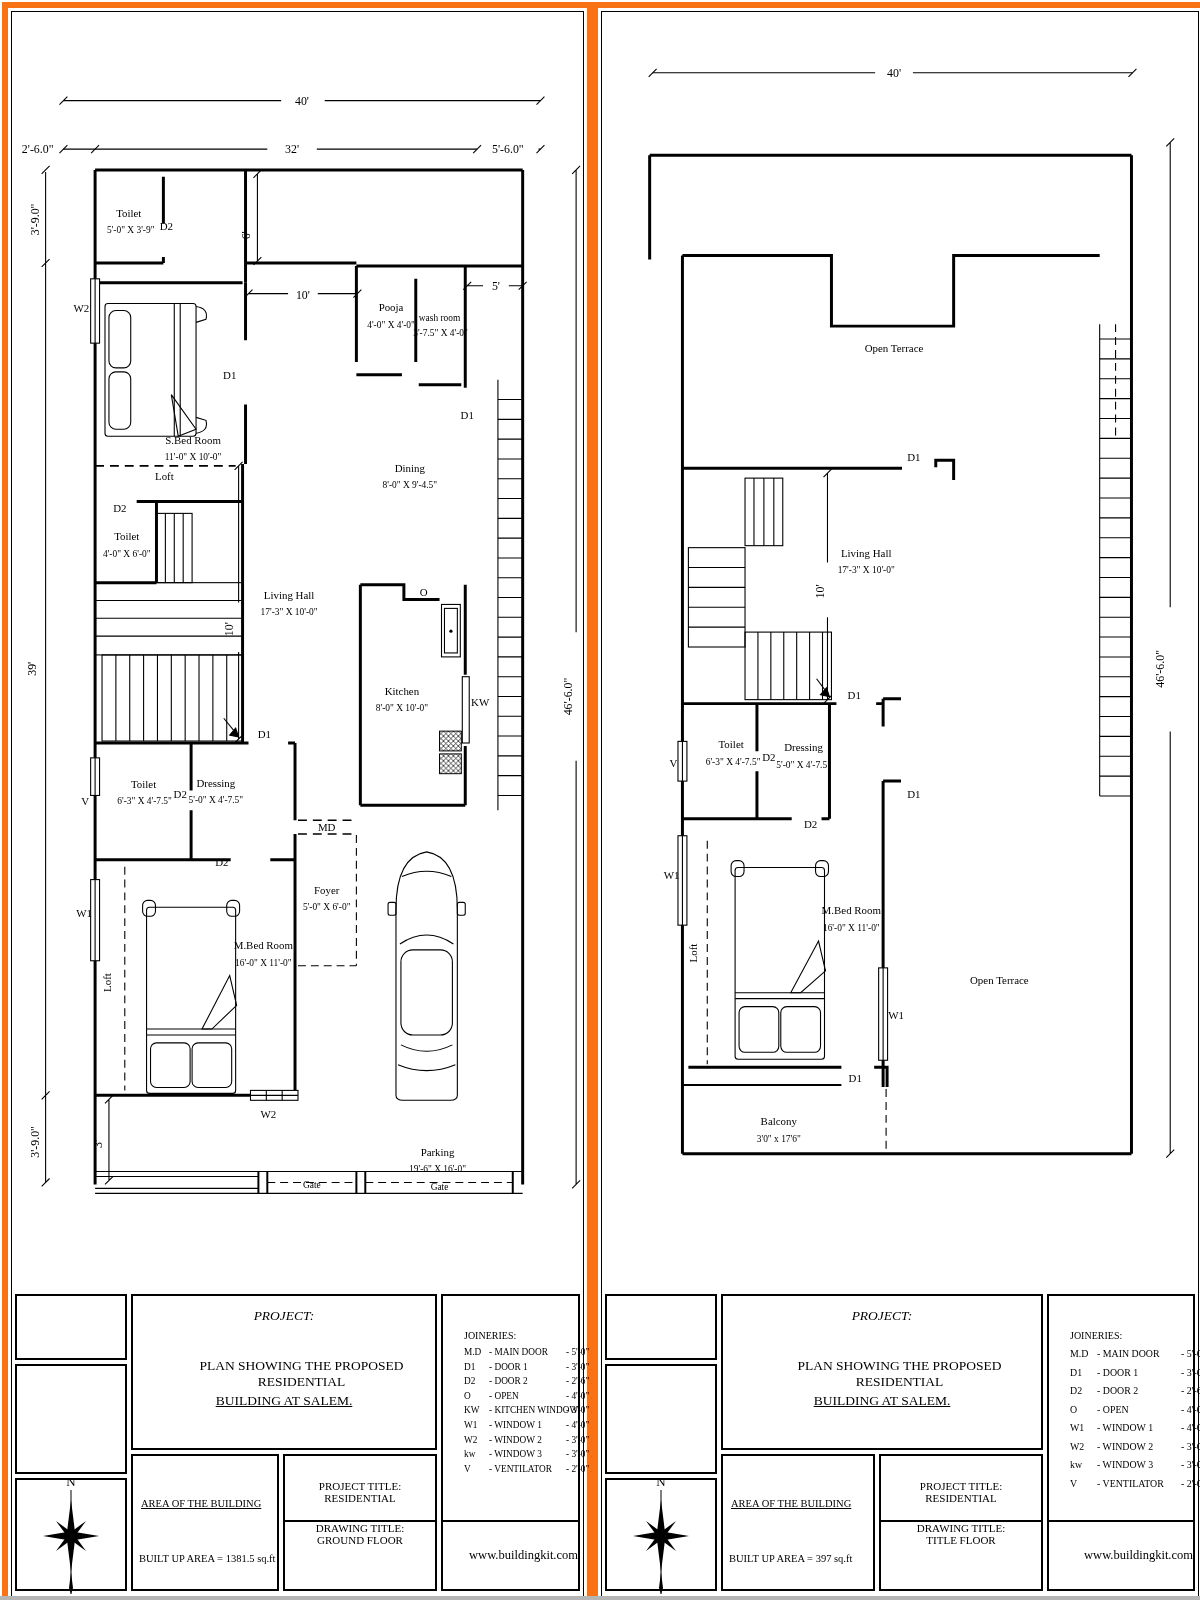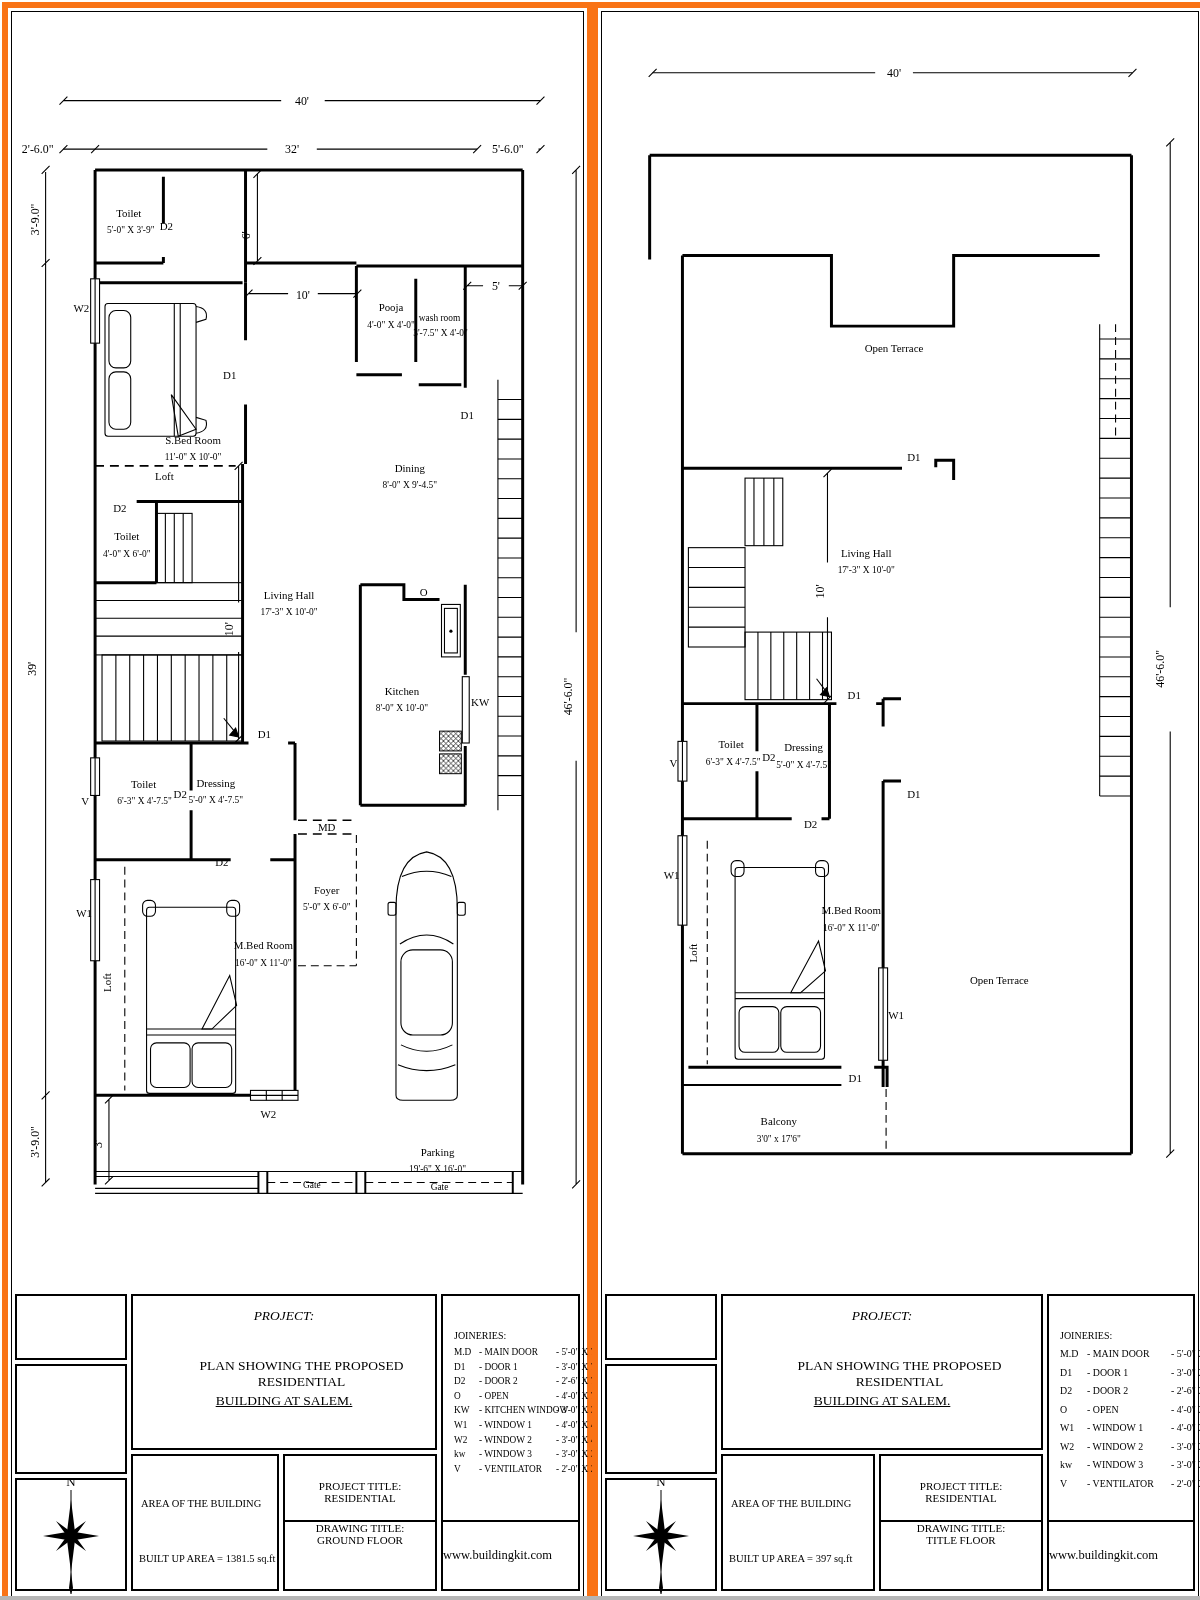--- a/index.html
+++ b/index.html
@@ -24,26 +24,26 @@
   .tblock{position:absolute;left:5px;right:5px;top:1284px;bottom:7px;}
   .tb{position:absolute;border:2px solid #000;background:#fff;}
   .tb-b1{left:2px;top:2px;width:108px;height:62px;}
   .tb-b2{left:2px;top:72px;width:108px;height:106px;}
   .tb-b3{left:2px;top:186px;width:108px;bottom:2px;display:flex;align-items:center;justify-content:center;}
   .tb-project{left:118px;top:2px;width:302px;height:152px;text-align:center;font-size:13.5px;}
   .tb-project .plabel{margin-top:12px;font-style:italic;}
   .tb-project .pline1{margin-top:34px;padding-left:35px;}
   .tb-project .pline2{margin-top:3px;text-decoration:underline;}
   .tb-area{left:118px;top:162px;width:144px;bottom:2px;font-size:10.5px;}
-  .tb-area .a1{margin:42px 15px 0 8px;}
+  .tb-area .a1{margin:42px 15px 0 8px;text-decoration:underline;}
   .tb-area .a2{margin:44px 0 0 6px;}
   .tb-ptitle{left:270px;top:162px;width:150px;height:56px;text-align:center;font-size:11px;padding-top:24px;}
   .tb-dtitle{left:270px;top:228px;width:150px;bottom:2px;text-align:center;font-size:11px;}
-  .tb-join{left:428px;top:2px;right:2px;height:218px;font-size:9.3px;padding:6px 0 0 11px;}
-  .tb-web{left:428px;top:228px;right:2px;bottom:2px;display:flex;align-items:center;justify-content:flex-start;font-size:12.5px;}
+  .tb-join{left:428px;top:2px;right:2px;height:218px;font-size:9.3px;padding:6px 0 0 21px;}
+  .tb-web{left:428px;top:228px;right:2px;bottom:2px;display:flex;align-items:center;justify-content:flex-end;font-size:12.5px;}
   .jlabel{margin:28px 0 4px 0;font-size:10px;}
   .jrow{white-space:nowrap;line-height:14.6px;}
   .jc{display:inline-block;width:25px;}
   .jn{display:inline-block;width:77px;}
   
   #sheetR .tb-project{width:318px;}
   #sheetR .tb-area{width:150px;}
   #sheetR .tb-ptitle{left:276px;width:160px;}
   #sheetR .tb-dtitle{left:276px;width:160px;}
   #sheetR .tb-join{left:444px;font-size:9.9px;}

